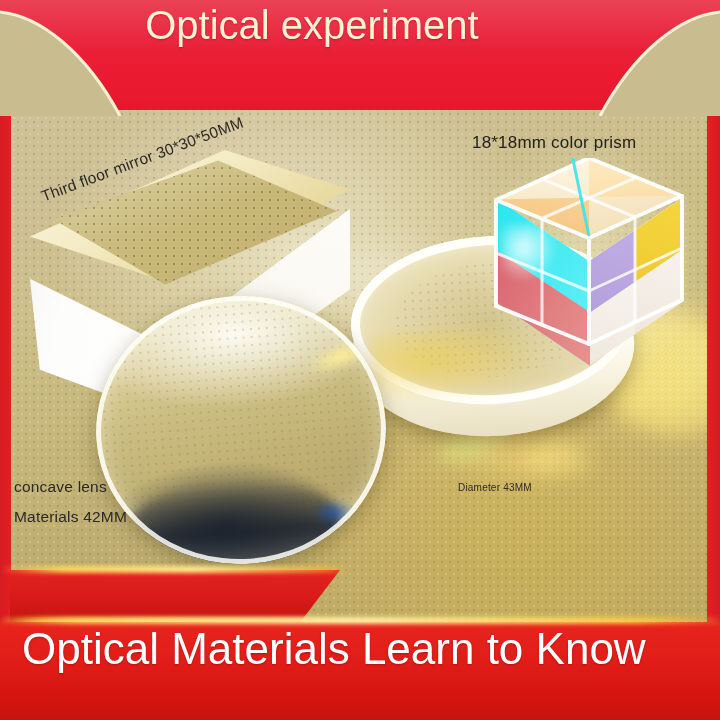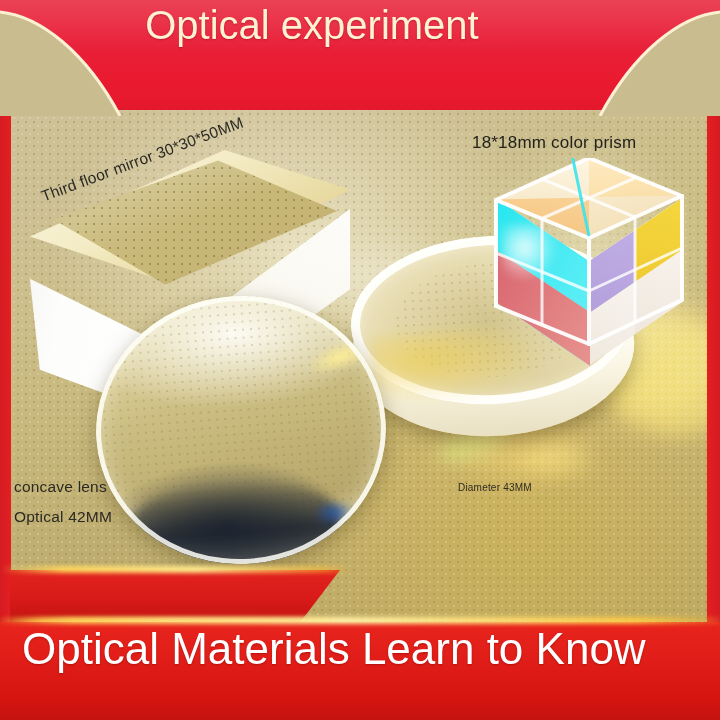--- a/index.html
+++ b/index.html
@@ -388,21 +388,21 @@
       </g>
     </svg>
   </div>
 
   <div class="stripe-left"></div>
   <div class="stripe-right"></div>
 
   <div class="label lbl-mirror">Third floor mirror 30*30*50MM</div>
   <div class="label lbl-prism">18*18mm color prism</div>
   <div class="label lbl-biconvex">concave lens</div>
-  <div class="label lbl-biconvex2">Optical 42MM</div>
+  <div class="label lbl-biconvex2">Materials 42MM</div>
   <div class="label lbl-dcc2">Diameter 43MM</div>
 
   <div class="topbar">
     <div class="topbar-gloss"></div>
   </div>
   <svg class="swoosh swoosh-l" viewBox="0 0 130 116" preserveAspectRatio="none">
     <path d="M0 12 C 40 16, 86 52, 120 116 L 0 116 Z" fill="#c9bd90"></path>
     <path d="M0 12 C 40 16, 86 52, 120 116" stroke="#fbf0d2" stroke-width="3" fill="none"></path>
   </svg>
   <svg class="swoosh swoosh-r" viewBox="0 0 130 116" preserveAspectRatio="none">

